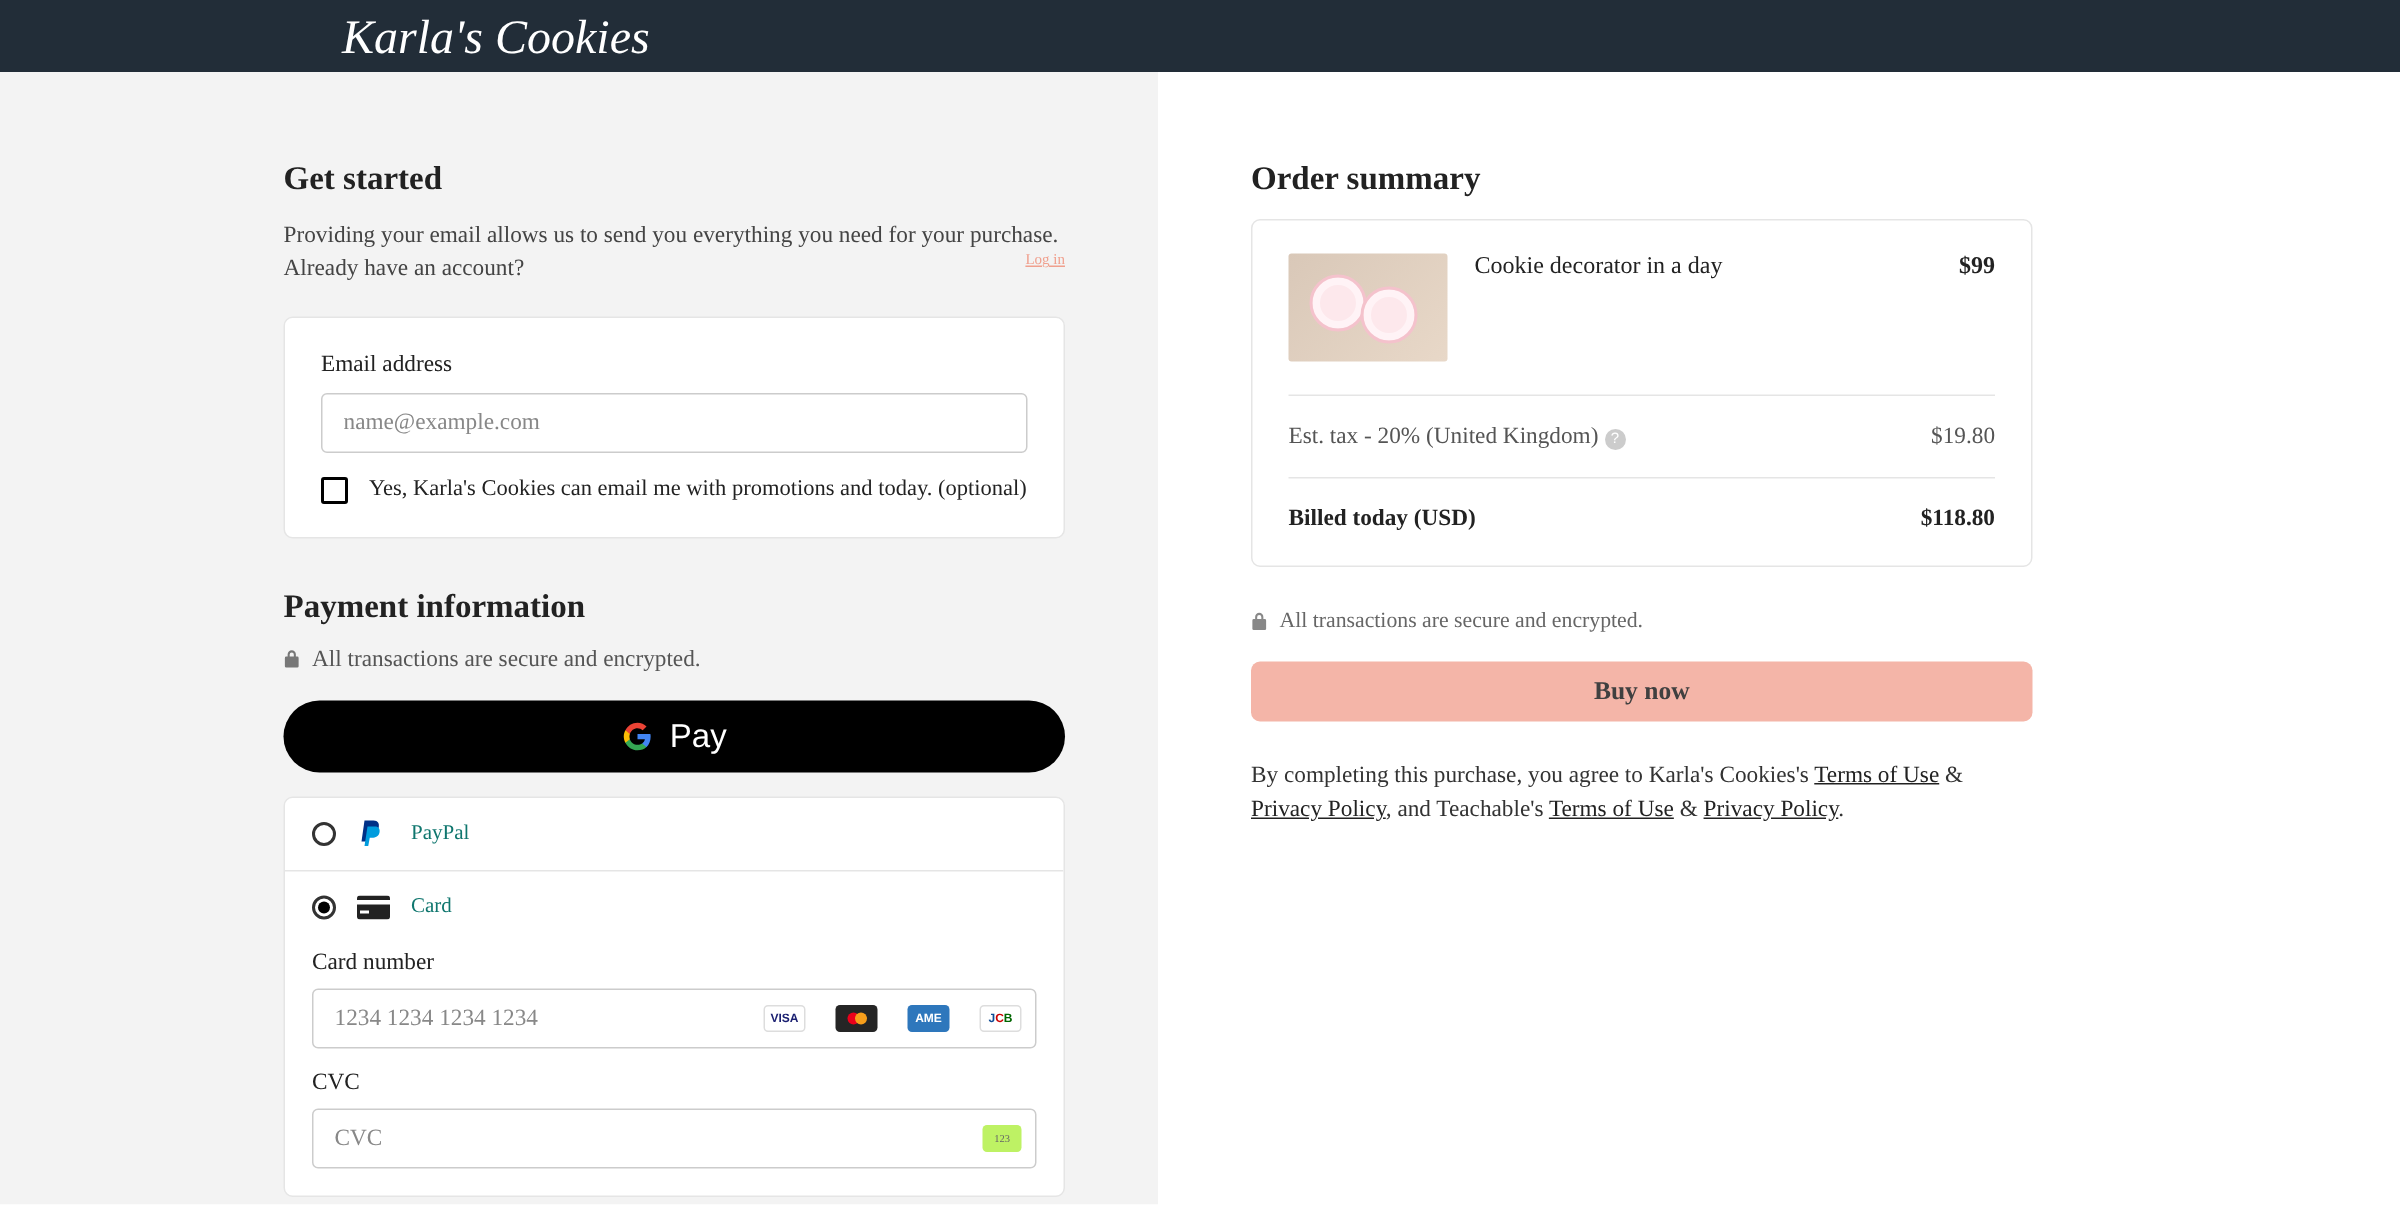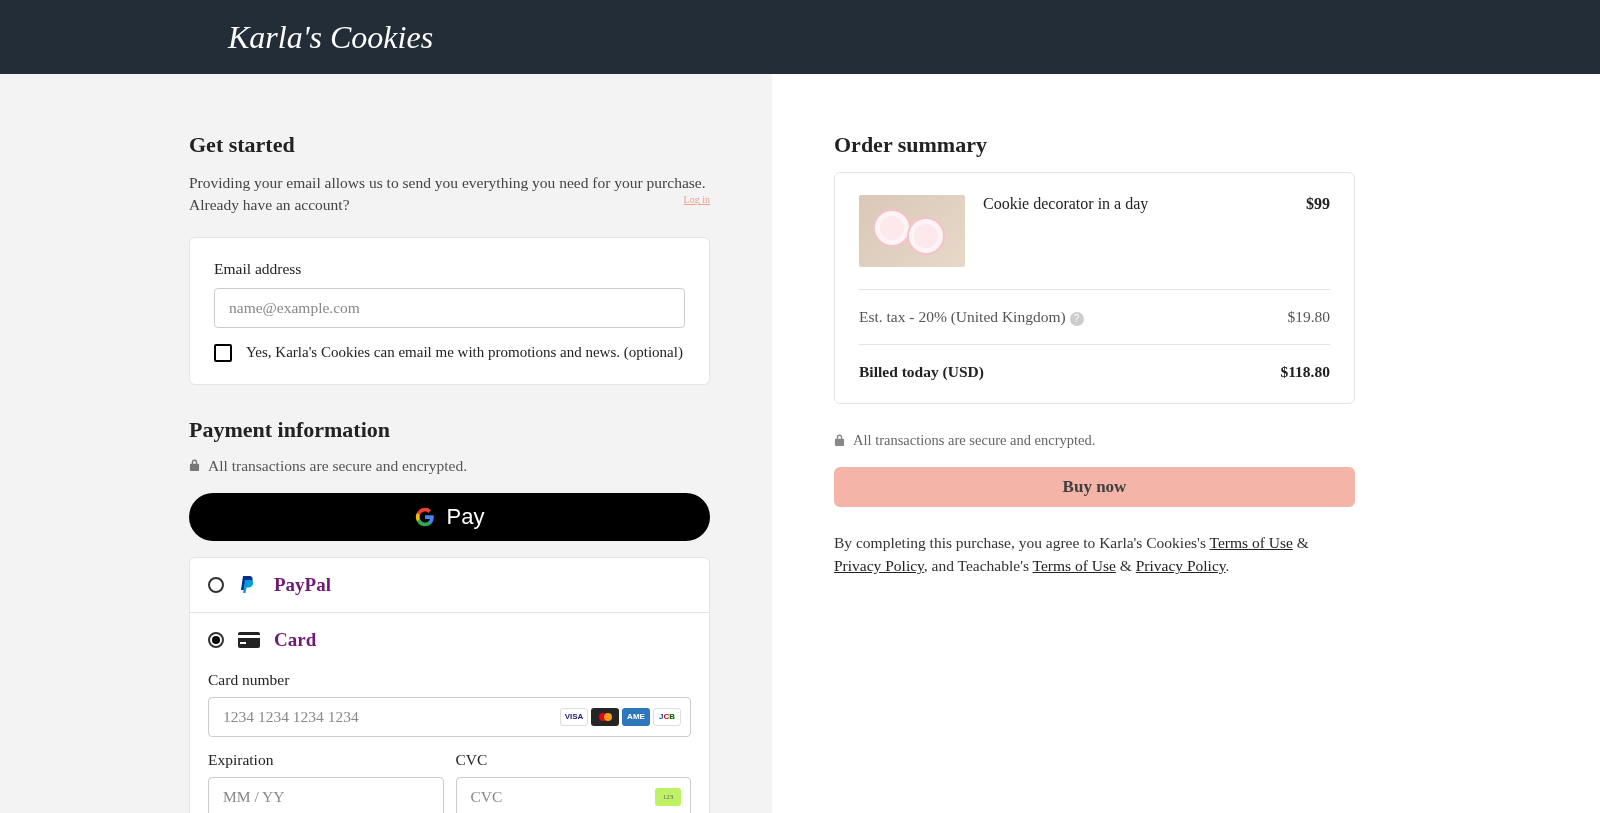--- a/index.html
+++ b/index.html
@@ -1,17 +1,17 @@
 <!DOCTYPE html>
 <html><head>
 <meta charset="utf-8">
 <style>
   * { box-sizing: border-box; margin: 0; padding: 0; }
   body { font-family: Georgia, 'Times New Roman', serif; color: #222; background: #fff; width: 1600px; }
-  .header-bar { background: #222d38; height: 74px; display: flex; align-items: center; }
+  .header-bar { background: #222d38; height: 48px; display: flex; align-items: center; }
   .header-inner { flex: 1; padding-left: 228px; }
   .logo { font-family: 'Brush Script MT', cursive; color: #fff; font-size: 32px; font-style: italic; }
   .page { display: flex; }
   .left-col { width: 772px; background: #f3f3f3; padding: 58px 0 0 0; min-height: 755px; }
   .right-col { width: 828px; background: #fff; padding: 58px 0 0 0; min-height: 755px; }
   .left-inner { width: 521px; margin-left: 189px; }
   .right-inner { width: 521px; margin-left: 62px; }
   h2.section-title { font-size: 22px; font-weight: 700; color: #222; margin-bottom: 14px; font-family: Georgia, serif; }
   .subtext { font-size: 15.5px; color: #444; line-height: 1.45; max-width: 460px; display: inline; }
   .login-link { color: #f0a08e; text-decoration: underline; font-size: 10px; float: right; cursor: pointer; }
@@ -27,25 +27,25 @@
   .lock-icon { width: 11px; height: 13px; }
   .gpay-btn { width: 100%; height: 48px; background: #000; border-radius: 24px; display: flex; align-items: center; justify-content: center; cursor: pointer; margin-bottom: 16px; }
   .gpay-text { color: #fff; font-size: 22px; font-family: Liberation Sans, sans-serif; display: inline-flex; align-items: center; gap: 12px; }
   .gpay-g { display: inline-flex; }
   .payment-methods { background: #fff; border: 1px solid #e5e5e5; border-radius: 6px; overflow: hidden; }
   .pm-row { display: flex; align-items: center; padding: 16px 18px; gap: 14px; cursor: pointer; }
   .pm-row.sep { border-bottom: 1px solid #e5e5e5; }
   .radio { width: 16px; height: 16px; border: 2px solid #333; border-radius: 50%; display: flex; align-items: center; justify-content: center; flex-shrink: 0; }
   .radio.selected::after { content: ''; width: 8px; height: 8px; background: #000; border-radius: 50%; }
   .pm-icon { width: 22px; height: 16px; display: flex; align-items: center; }
-  .pm-label { font-size: 19px; color: #701a75; font-weight: 700; font-family: Georgia, serif; }
+  .pm-label { font-size: 14px; color: #0f766e; font-weight: 400; font-family: Georgia, serif; }
   .card-fields { padding: 0 18px 18px 18px; }
   .cf-label { font-size: 15.5px; color: #222; margin-bottom: 8px; margin-top: 4px; display: block; font-family: Liberation Serif, serif; }
   .card-input-wrap { position: relative; }
-  .card-input-wrap .brands { position: absolute; right: 10px; top: 50%; transform: translateY(-50%); display: flex; gap: 3px; align-items: flex-end; }
+  .card-input-wrap .brands { position: absolute; right: 10px; top: 50%; transform: translateY(-50%); display: flex; gap: 20px; align-items: flex-end; }
   .brand { width: 28px; height: 18px; border-radius: 3px; display: flex; align-items: center; justify-content: center; font-size: 8px; font-weight: bold; font-family: Arial, sans-serif; }
   .cf-row { display: flex; gap: 12px; margin-top: 14px; }
   .cf-col { flex: 1; }
   .cvc-wrap { position: relative; }
   .cvc-icon-wrap { position: absolute; right: 10px; top: 50%; transform: translateY(-50%); width: 26px; height: 18px; background: #bef264; border-radius: 3px; display: flex; align-items: center; justify-content: center; font-size: 7px; color: #666; }
   
   .order-box { border: 1px solid #e5e5e5; border-radius: 6px; padding: 22px 24px; margin-bottom: 28px; text-align: right; }
   .product-row { display: flex; gap: 18px; margin-bottom: 22px; }
   .thumb { width: 106px; height: 72px; border-radius: 2px; background: linear-gradient(135deg, #d9c8b8 0%, #e8d8c8 100%); position: relative; overflow: hidden; flex-shrink:0; }
   .thumb::before, .thumb::after { content:''; position:absolute; border-radius:50%; background:#fde8ec; border: 2px solid #f4c2cc; }
@@ -81,21 +81,21 @@
       <div class="subtext-row">
         <span class="subtext">Providing your email allows us to send you everything you need for your purchase. Already have an account?</span>
         <a class="login-link">Log in</a>
       </div>
 
       <div class="card-box">
         <label class="field-label">Email address</label>
         <input class="text-input" type="email" placeholder="name@example.com" style="">
         <div class="checkbox-row">
           <div class="checkbox"></div>
-          <span class="checkbox-label">Yes, Karla's Cookies can email me with promotions and news. (optional)</span>
+          <span class="checkbox-label">Yes, Karla's Cookies can email me with promotions and today. (optional)</span>
         </div>
       </div>
 
       <h2 class="section-title">Payment information</h2>
       <div class="secure-row">
         <svg class="lock-icon" viewBox="0 0 12 14">
             <path fill="#777" d="M9 5V3.5a3 3 0 10-6 0V5H2a1 1 0 00-1 1v6a1 1 0 001 1h8a1 1 0 001-1V6a1 1 0 00-1-1H9zM4.5 3.5a1.5 1.5 0 113 0V5h-3V3.5z"></path>
           </svg>
         <span>All transactions are secure and encrypted.</span>
       </div>
@@ -149,24 +149,20 @@
               <div class="brand" style="background:#2e77bc;color:#fff;">AME</div>
               <div class="brand" style="background:#fff;border:1px solid #ddd;">
                   <span style="color:#0e4c96;">J</span>
                   <span style="color:#c00;">C</span>
                   <span style="color:#060;">B</span>
                 </div>
             </div>
           </div>
           <div class="cf-row">
             <div class="cf-col">
-              <label class="cf-label" style="margin-top:0;">Expiration</label>
-              <input class="text-input" placeholder="MM / YY" style="">
-            </div>
-            <div class="cf-col">
               <label class="cf-label" style="margin-top:0;">CVC</label>
               <div class="cvc-wrap">
                 <input class="text-input" placeholder="CVC" style="">
                 <div class="cvc-icon-wrap">123</div>
               </div>
             </div>
           </div>
         </div>
       </div>
 

